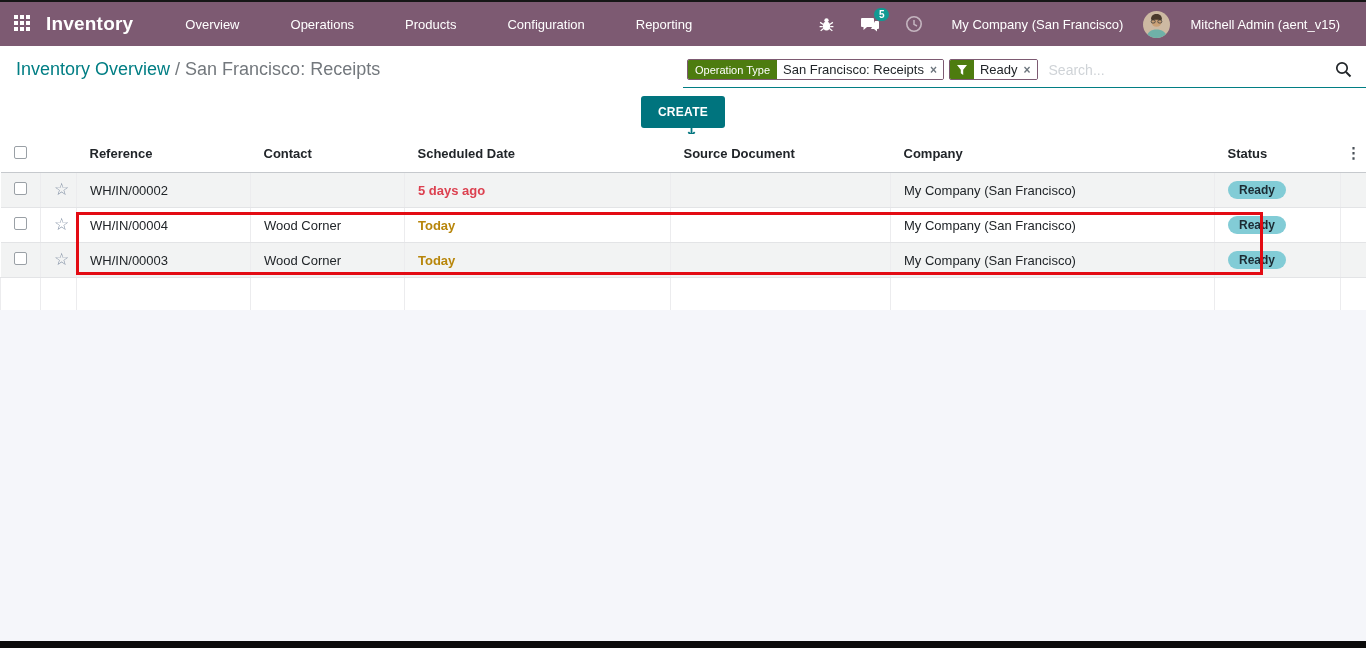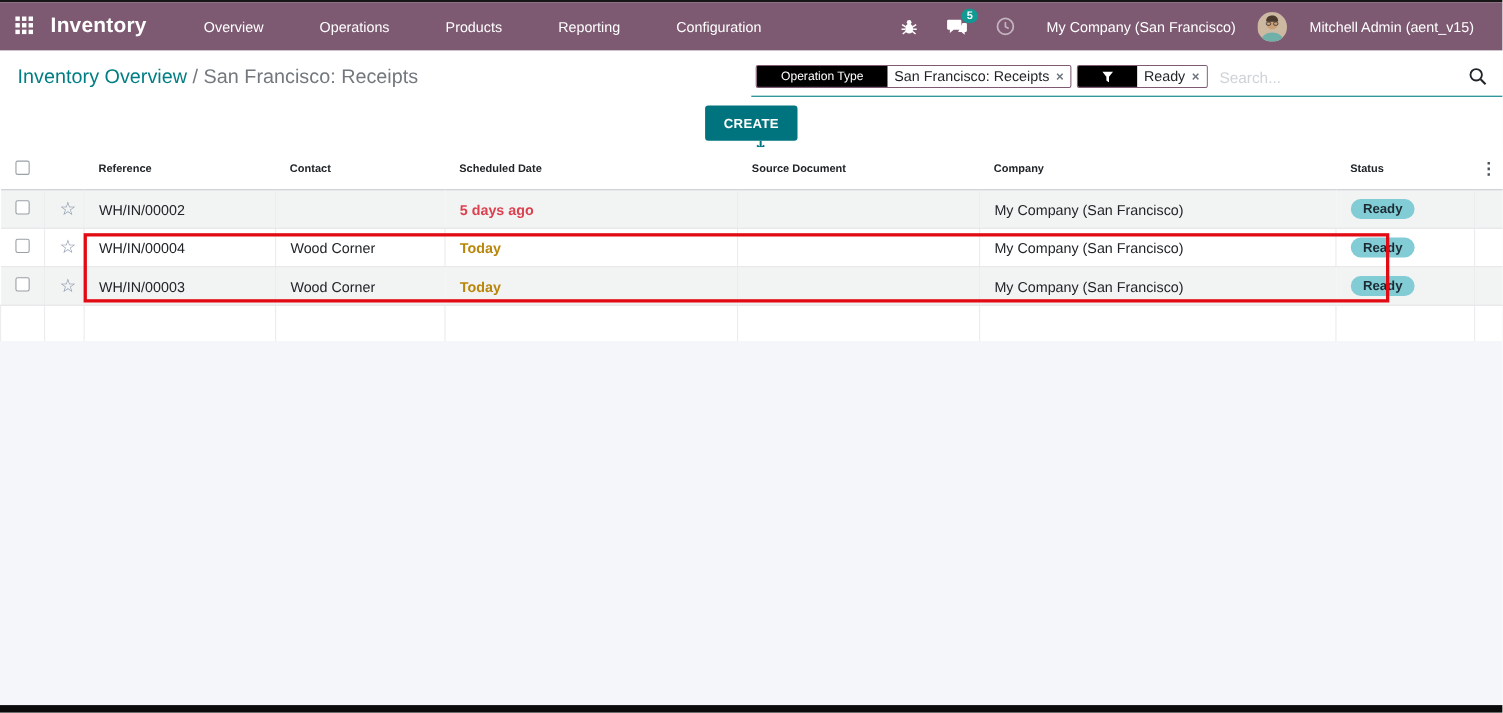--- a/index.html
+++ b/index.html
@@ -24,21 +24,21 @@
   .avatar { width:27px; height:27px; border-radius:50%; overflow:hidden; flex:0 0 auto; }
 
   
   .control-panel { background:#fff; padding:0; }
   .cp-row1 { display:flex; align-items:flex-start; padding:10px 0 0 16px; height:42px; }
   .breadcrumb { font-size:18px; line-height:26px; white-space:nowrap; }
   .bc-link { color:#017e84; cursor:pointer; }
   .bc-sep, .bc-current { color:#73787d; }
   .searchview { margin-left:auto; width:683px; display:flex; align-items:center; border-bottom:1px solid #017e84; padding:2px 14px 6px 4px; min-height:32px; }
   .facet { display:flex; align-items:stretch; border:1px solid #7d5a72; border-radius:2px; margin-right:5px; overflow:hidden; flex:0 0 auto; }
-  .facet-label { background:#000000; color:#fff; font-size:11px; display:flex; align-items:center; padding:0 22px; }
+  .facet-label { background:#4d7c0f; color:#fff; font-size:11px; display:flex; align-items:center; padding:0 7px; }
   .facet-value { display:flex; align-items:center; font-size:13px; color:#212529; padding:2px 6px; background:#fff; gap:6px; }
   .facet-remove { color:#6c757d; font-size:12px; font-weight:bold; cursor:pointer; }
   .search-input { border:0; outline:0; flex:1; font-size:14px; color:#212529; min-width:60px; padding:3px 6px; font-family:"Liberation Sans",sans-serif; }
   .search-input::placeholder { color:#cfd3d7; }
   .search-btn { margin-left:auto; cursor:pointer; display:flex; align-items:center; }
 
   .cp-row2 { display:flex; align-items:center; padding:8px 16px 10px 16px; height:46px;flex-direction:column; }
   .btn-create { background:#00747e; color:#fff; border:0; font-size:12px; font-weight:bold; letter-spacing:.3px; padding:9px 17px; border-radius:3px; cursor:pointer; font-family:"Liberation Sans",sans-serif; }
   .export-btn { margin-left:16px; cursor:pointer; display:flex; align-items:center; }
   .cp-middle { display:flex; align-items:center; gap:34px; margin-left:373px; }
@@ -48,21 +48,21 @@
   .pager-arrow { color:#3d9a96; font-size:18px; font-weight:bold; padding:0 9px; cursor:pointer; line-height:18px; }
   .switcher { display:flex; align-items:center; margin-left:18px; gap:2px; }
   .sw-btn { width:34px; height:30px; display:flex; align-items:center; justify-content:center; cursor:pointer; border:1px solid transparent; border-radius:2px; }
   .sw-btn.active { background:#eef0f4; border-color:#ccced6; }
 
   
   .view-area { background:#f5f6fa; height:513px; position:relative; }
   table.o-list { width:1366px; border-collapse:collapse; table-layout:fixed; background:#fff; }
   col.c-sel{width:40px;} col.c-star{width:36px;} col.c-ref{width:174px;} col.c-contact{width:154px;}
   col.c-sched{width:266px;} col.c-src{width:220px;} col.c-comp{width:324px;} col.c-status{width:126px;} col.c-opt{width:26px;}
-  thead th { font-size:10px; font-weight:bold; color:#212529; text-align:left; padding:11px 13px 10px 13px; border-bottom:1px solid #c6c9cd; background:#fff; height:38px; cursor:pointer; }
+  thead th { font-size:13px; font-weight:bold; color:#212529; text-align:left; padding:11px 13px 10px 13px; border-bottom:1px solid #c6c9cd; background:#fff; height:38px; cursor:pointer; }
   thead th.th-sel { cursor:default; padding-left:13px; }
   tbody td { font-size:13px; color:#212529; padding:8px 13px; height:34px; border-bottom:1px solid #e3e4e6; border-left:1px solid #ececee; border-right:1px solid #ececee; white-space:nowrap; overflow:hidden; cursor:pointer; }
   tbody td:first-child { border-left:0; } tbody td:last-child { border-right:0; }
   tr.stripe td { background:#f2f3f3; }
   .ref-cell { font-weight:normal; }
   .sched-danger { color:#dc4150; font-weight:bold; }
   .sched-warning { color:#b8860b; font-weight:bold; }
   .checkbox { width:13px; height:13px; border:1px solid #9aa0a6; border-radius:2px; background:#fff; display:inline-block; cursor:pointer; }
   .star { color:#8492a6; font-size:17px; line-height:13px; cursor:pointer; }
   .status-badge { display:inline-block; background:#82ccd6; color:#1c2b33; font-size:12px; font-weight:bold; padding:2px 11px; border-radius:11px; }
@@ -92,22 +92,22 @@
       <span></span>
       <span></span>
       <span></span>
       <span></span>
   </div>
   <div class="brand">Inventory</div>
   <nav class="nav-menu">
     <div class="nav-item">Overview</div>
     <div class="nav-item">Operations</div>
     <div class="nav-item">Products</div>
+    <div class="nav-item">Configuration</div>
     <div class="nav-item">Reporting</div>
-    <div class="nav-item">Configuration</div>
   </nav>
   <div class="nav-right">
     <div class="nav-icon-btn">
       <svg width="17" height="17" viewBox="0 0 16 16" fill="#fff">
         <ellipse cx="8" cy="9.5" rx="3.4" ry="4.2"></ellipse>
           <circle cx="8" cy="4" r="2"></circle>
         <path d="M2 6l3 2M14 6l-3 2M1.5 10h3M14.5 10h-3M2.5 14l3-2.4M13.5 14l-3-2.4" stroke="#fff" stroke-width="1.2" fill="none"></path>
       </svg>
     </div>
     <div class="nav-icon-btn">

